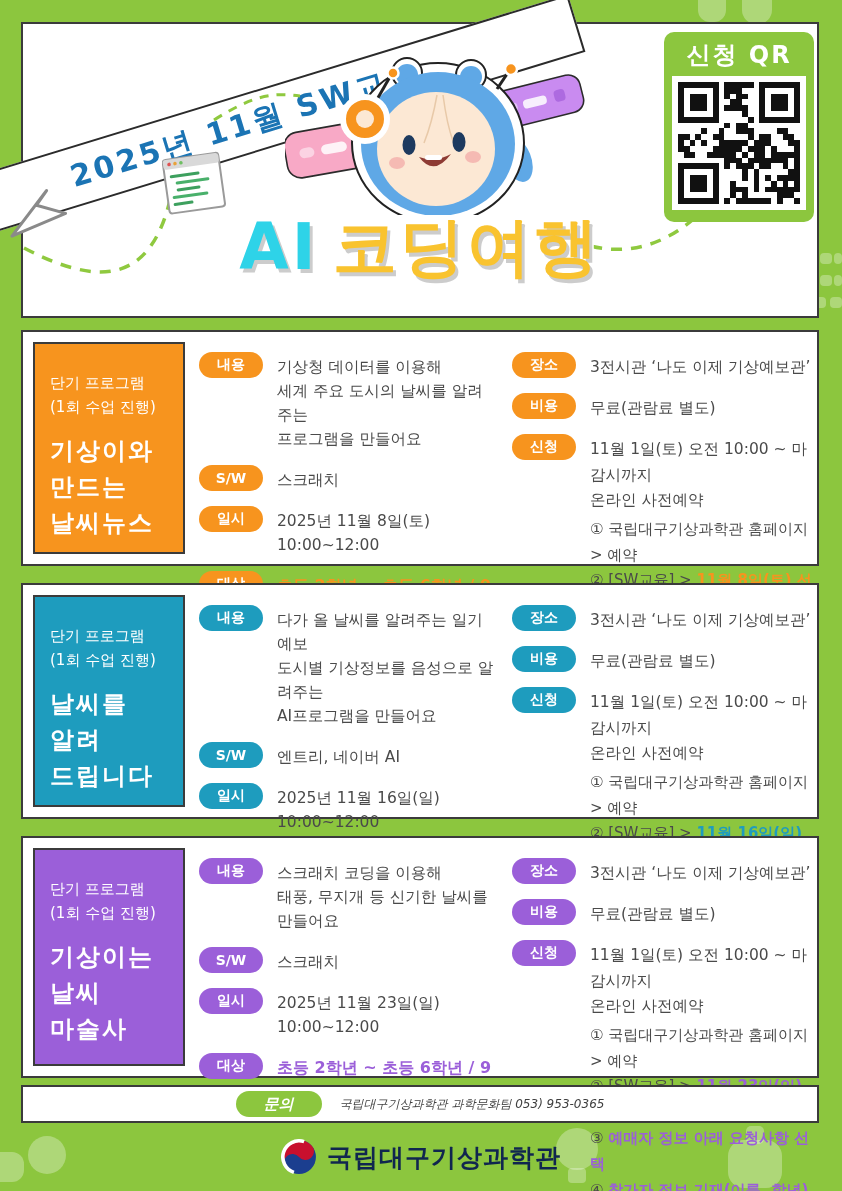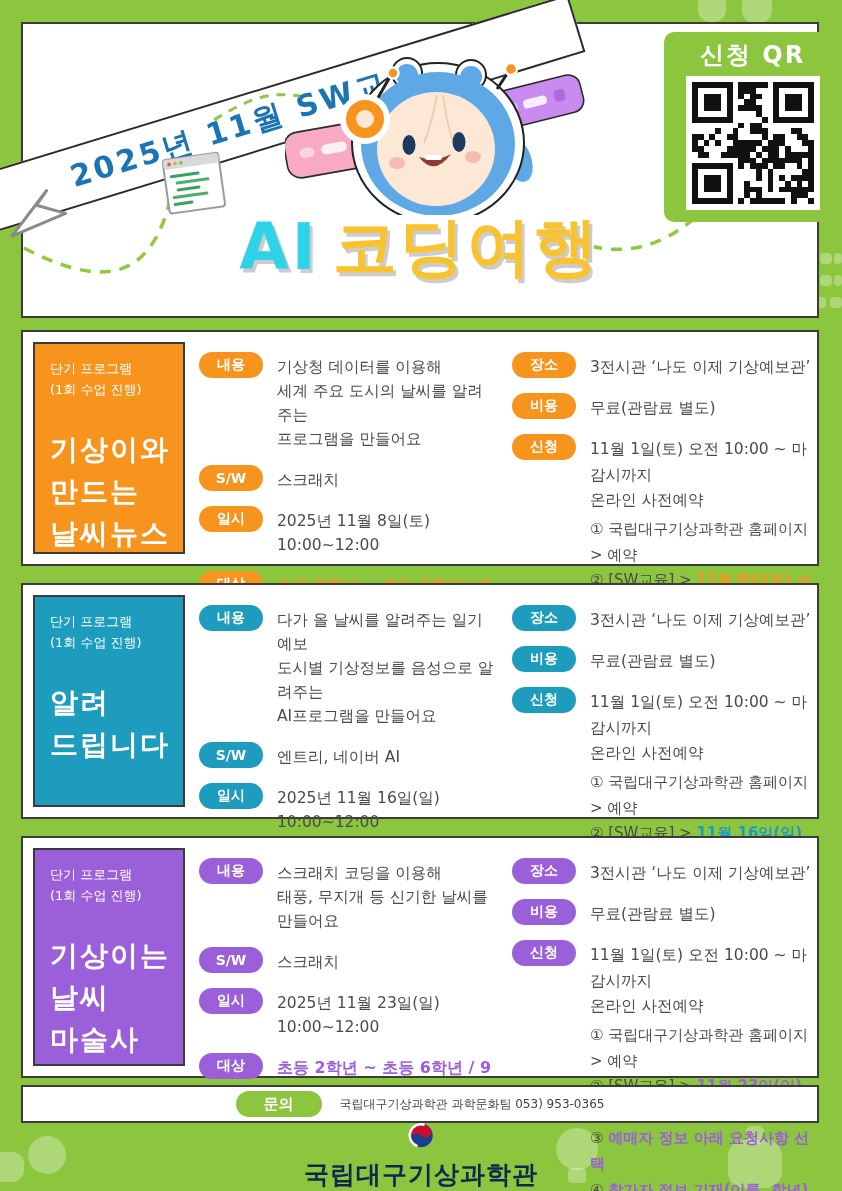--- a/index.html
+++ b/index.html
@@ -17,50 +17,50 @@
   .ribbon span{font-size:30px;font-weight:bold;color:#1B74B4;letter-spacing:3px;white-space:nowrap;}
   
   .sticker{position:absolute;left:0;right:0;text-align:center;font-weight:900;white-space:nowrap;
            -webkit-text-stroke:9px #fff;paint-order:stroke;
            text-shadow:3px 4px 0 rgba(110,110,110,.35);}
   .title1{top:128px;font-size:46px;letter-spacing:5px;}
   .title2{top:180px;font-size:64px;letter-spacing:3px;}
   .t-sky{color:#4FC1F0;} .t-ink{color:#222;}
   .t-cyan{color:#2ED3E8;} .t-gold{color:#F9C32F;margin-left:14px;}
   
-  .qr-box{position:absolute;left:641px;top:8px;width:177px;height:190px;background:#8CC63E;
+  .qr-box{position:absolute;left:641px;top:8px;width:150px;height:190px;background:#8CC63E;
           border-radius:10px;text-align:center;}
   .qr-box .qr-label{color:#fff;font-size:24px;font-weight:bold;letter-spacing:2px;margin:7px 0 5px;}
   .qr-white{margin:0 auto;width:134px;height:134px;background:#fff;padding:3px;box-sizing:border-box;}
   .qr-white svg{width:100%;height:100%;display:block;}
   
   .card{--accent:#F7941E;}
   .side{position:absolute;left:10px;top:10px;bottom:10px;width:152px;background:var(--accent);
         border:2px solid #3b3b3b;box-sizing:border-box;color:#fff;padding:15px 8px 0 15px;}
-  .side .tag{font-size:13px;line-height:1.6;}
-  .side .big{font-size:28px;font-weight:bold;line-height:1.5;margin-top:28px;letter-spacing:2px;}
+  .side .tag{font-size:15px;line-height:1.6;margin-top:12px;}
+  .side .big{font-size:24px;font-weight:bold;line-height:1.5;margin-top:16px;letter-spacing:2px;font-family:Liberation Mono, monospace;}
   .col{position:absolute;top:20px;}
   .col-left{left:176px;width:296px;}
   .col-right{left:489px;width:302px;}
   .frow{display:flex;gap:14px;margin-bottom:14px;align-items:flex-start;}
   .pill{flex:0 0 64px;height:26px;border-radius:13px;background:var(--accent);color:#fff;
         font-size:14px;font-weight:bold;display:flex;align-items:center;justify-content:center;}
   .fval{font-size:15.5px;color:#4a4a4a;line-height:1.55;padding-top:3px;}
   .fval.accent{color:var(--accent);font-weight:bold;font-size:16px;}
   .apply-block{font-size:15.5px;color:#4a4a4a;line-height:1.65;padding-top:3px;}
   .steps{margin-top:3px;}
   .step{font-size:15px;line-height:1.72;color:#4a4a4a;}
   .step .step-hl{color:var(--accent);font-weight:bold;}
   
-  .footer-strip{top:1085px;height:38px;display:flex;align-items:center;justify-content:center;gap:18px;}
+  .footer-strip{top:1085px;height:38px;display:flex;align-items:center;justify-content:center;gap:18px;font-style:italic;}
   .inq-pill{width:86px;height:26px;border-radius:13px;background:#8CC63E;color:#fff;font-size:15px;
             font-weight:bold;display:flex;align-items:center;justify-content:center;}
   .inq-text{font-size:12px;color:#3f3f3f;}
   .logo-band{position:absolute;left:0;top:1123px;width:842px;height:68px;display:flex;
-             align-items:center;justify-content:center;gap:10px;flex-direction:column;}
+             align-items:center;justify-content:center;gap:10px;}
   .org-name{font-size:25px;font-weight:900;color:#10264F;letter-spacing:1px;}
   .hdr-art{position:absolute;pointer-events:none;}
 </style>
 </head>
 <body>
 
 <div class="page">
 
   <div class="decor" style="left:698px;top:0;width:28px;height:22px;border-radius:0 0 12px 12px;"></div>
   <div class="decor" style="left:742px;top:0;width:30px;height:24px;border-radius:0 0 14px 14px;"></div>
@@ -365,20 +365,21 @@
         </div>
         </div>
     </div>
   </div>
 
   <div class="panel card" style="top: 583px; height: 236px; --accent: #1E9CBE;">
     <div class="side">
       <div class="tag"><span>단기 프로그램</span><br>
         <span>(1회 수업 진행)</span></div>
       <div class="big">
+        <div>날씨를</div>
           <div>알려</div>
           <div>드립니다</div>
       </div>
     </div>
     <div class="col col-left">
       <div class="frow">
           <div class="pill">내용</div>
         <div class="fval">
           <div>다가 올 날씨를 알려주는 일기예보</div>
             <div>도시별 기상정보를 음성으로 알려주는</div>

